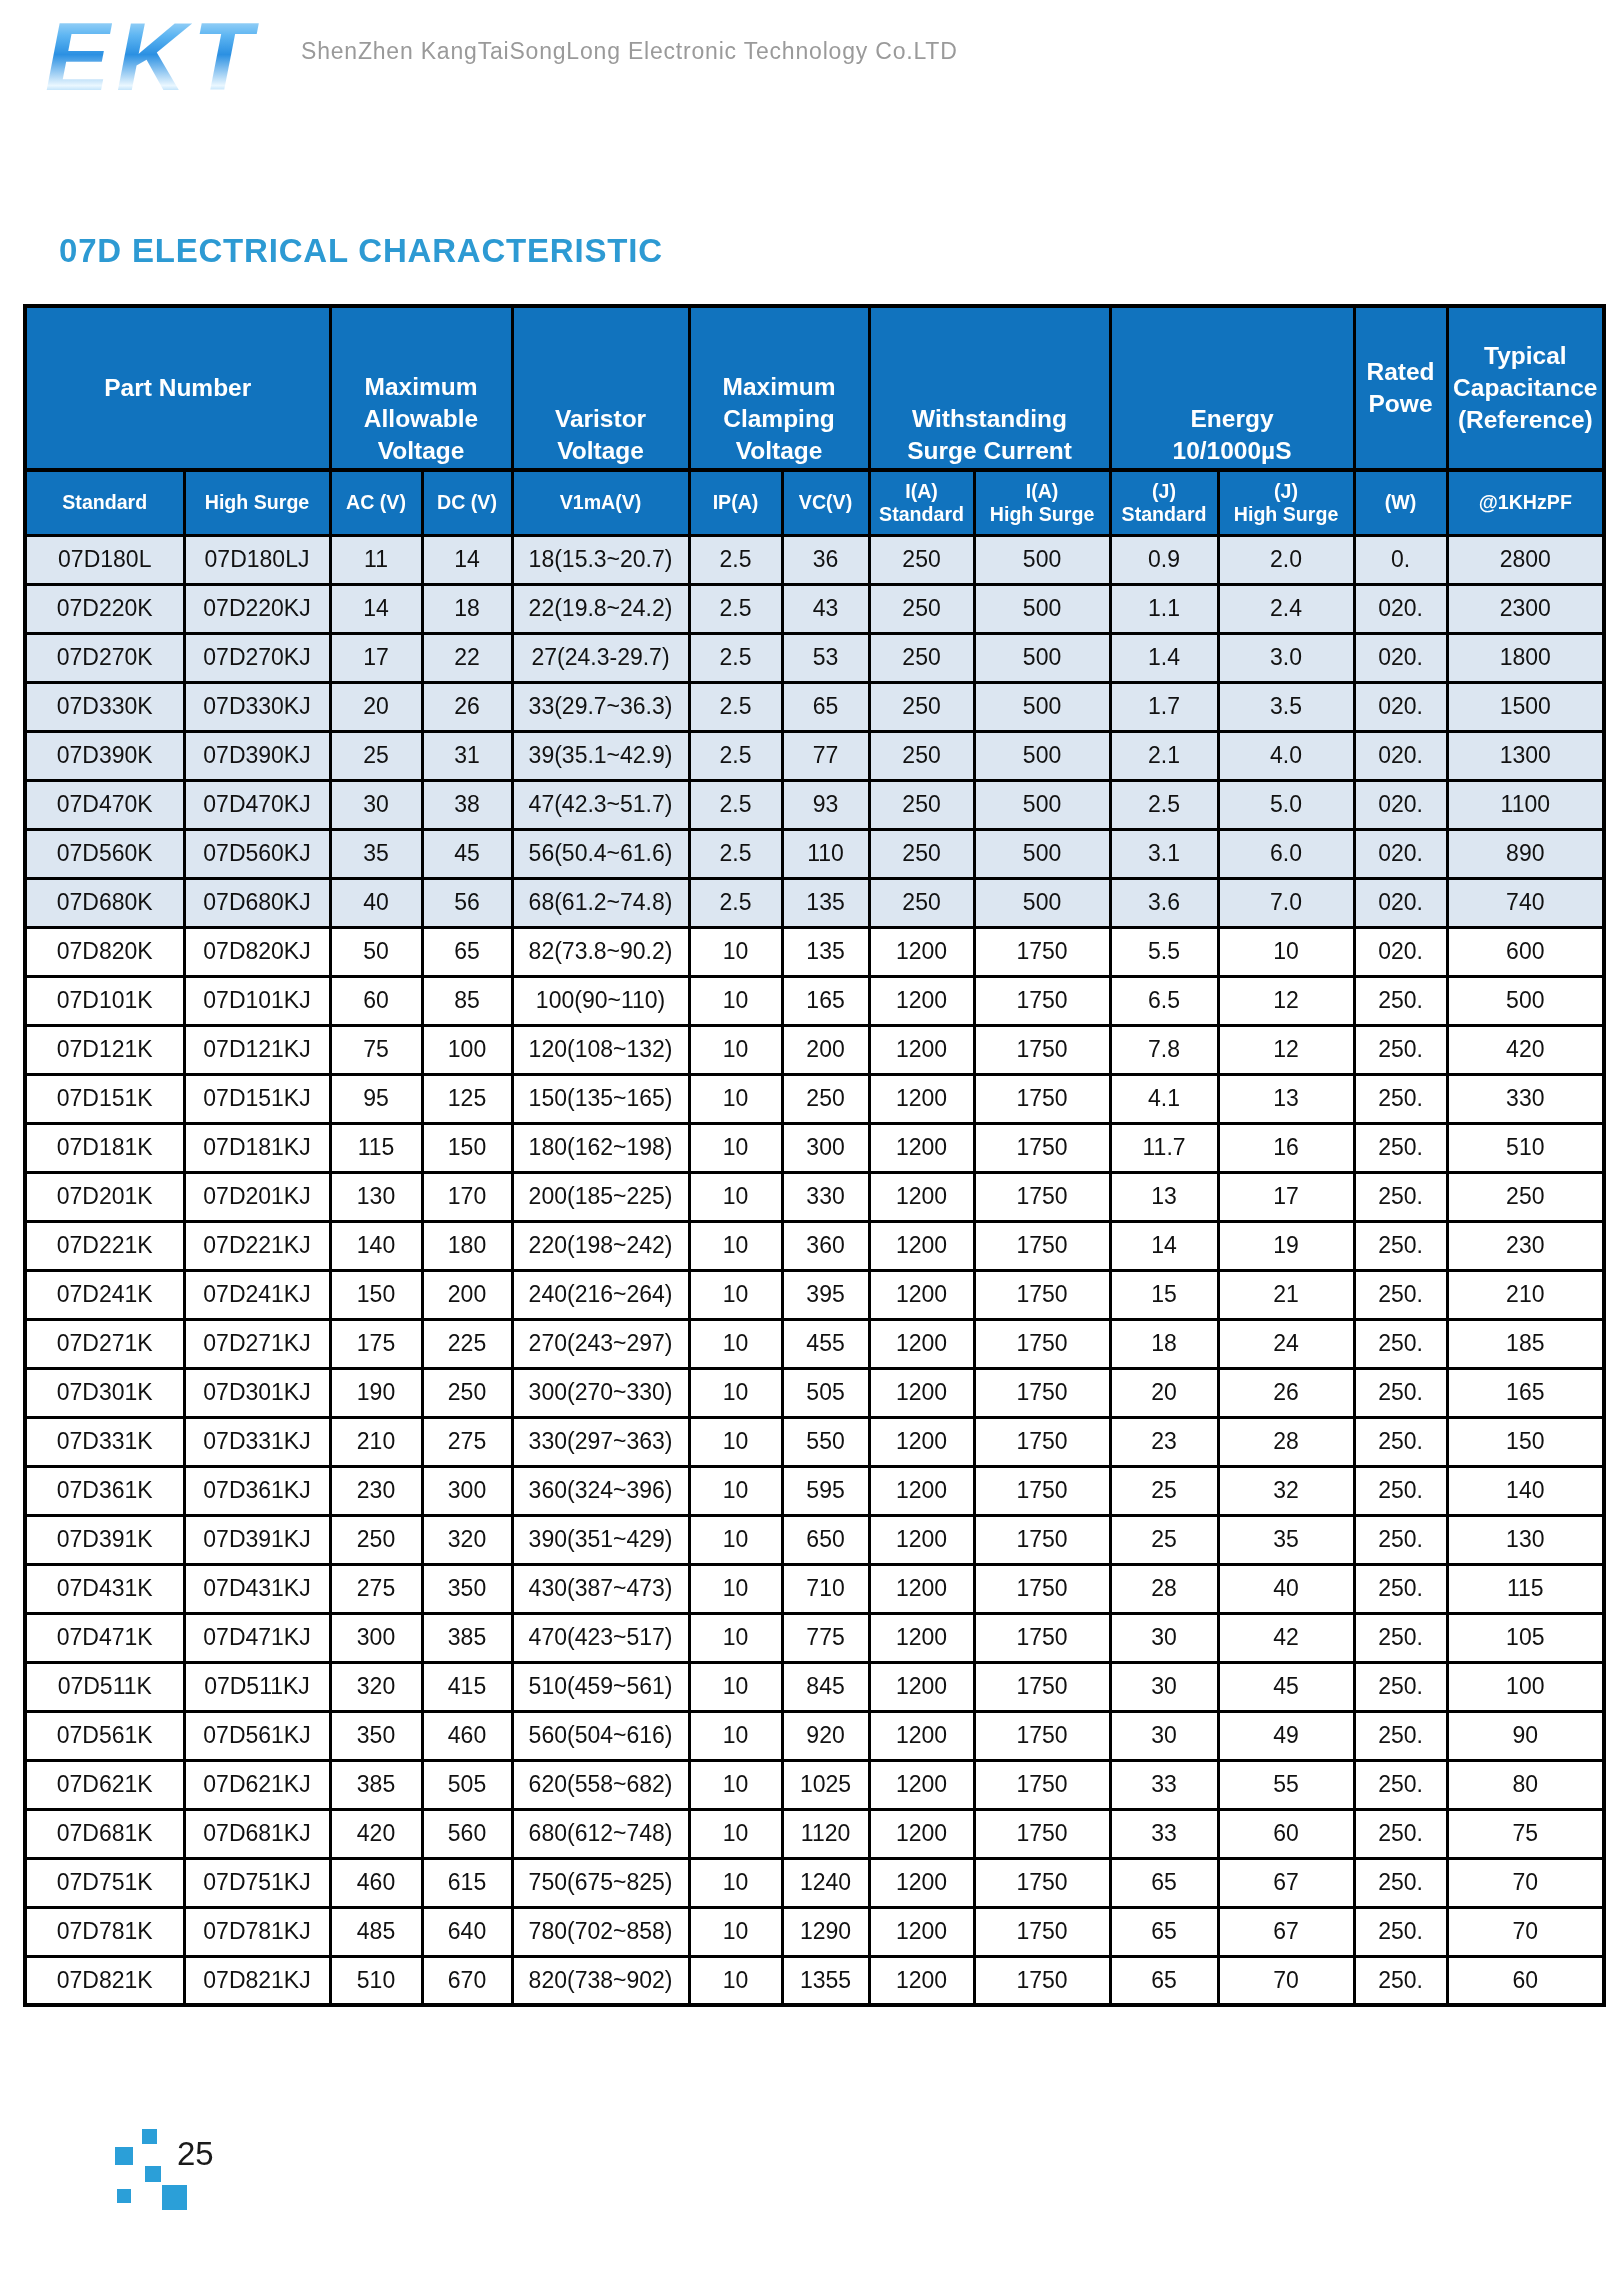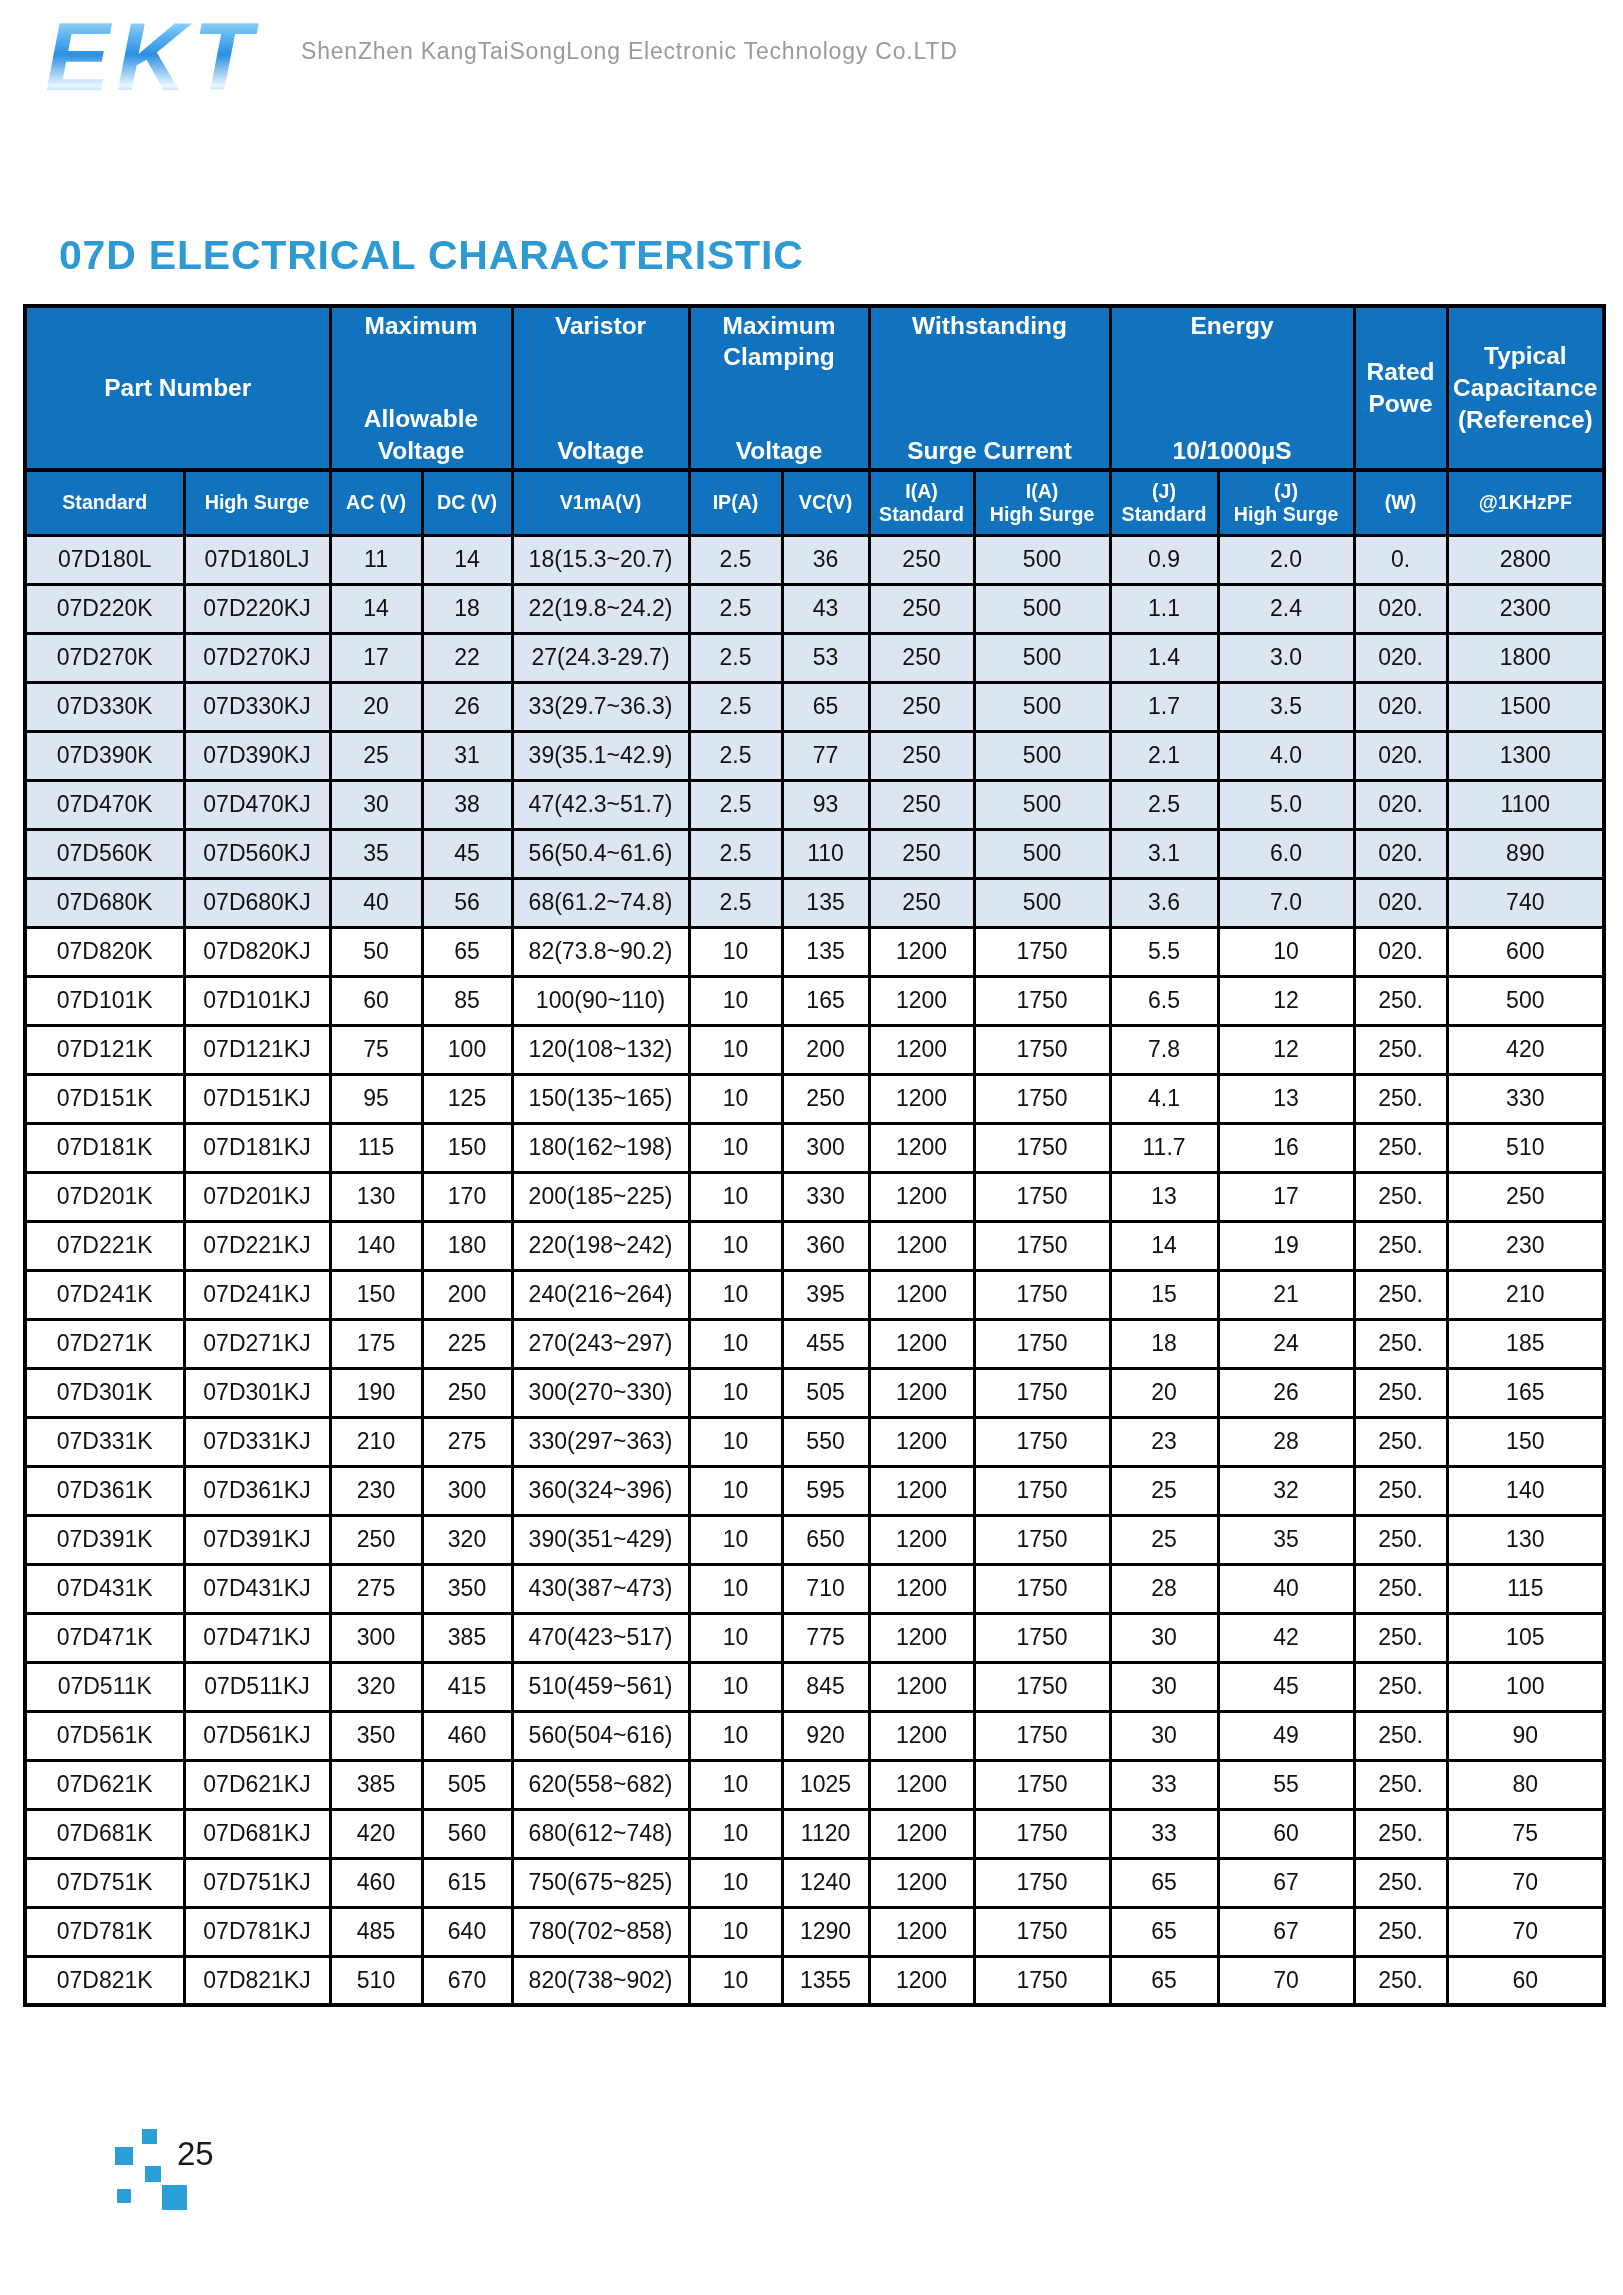--- a/index.html
+++ b/index.html
@@ -18,39 +18,39 @@
     -webkit-background-clip:text; background-clip:text; color:transparent;
   }
   .company {
     position:absolute; left:301px; top:38px;
     font-size:23px; color:#9a9a9a; letter-spacing:0.8px; white-space:nowrap;
   }
 
   
   .doc-title {
     position:absolute; left:59px; top:232px;
-    font-size:41px; font-weight:bold; color:#2d9ad3; letter-spacing:0.8px;
+    font-size:33px; font-weight:bold; color:#2d9ad3; letter-spacing:0.8px;
     white-space:nowrap;
   }
 
   
   table.spec {
     position:absolute; left:23px; top:304px;
     width:1577px; table-layout:fixed;
     border-collapse:collapse;
     border:4.1px solid #000;
   }
   table.spec th, table.spec td {
     border:3.3px solid #000;
     text-align:center; vertical-align:middle;
     overflow:hidden;
   }
   tr.hrow1 th { height:164px; background:#1173be; color:#fff; border-bottom:4.9px solid #000; }
   tr.hrow2 th { height:65px;  background:#1173be; color:#fff; font-size:19.6px; line-height:1.15; }
-  .hgroup { display:flex; flex-direction:column; justify-content:space-between; align-items:center; height:157px; font-size:24.5px; font-weight:bold; line-height:1.3; }
+  .hgroup { display:flex; flex-direction:column; justify-content:flex-end; align-items:center; height:157px; font-size:24.5px; font-weight:bold; line-height:1.3; }
   .hgroup.center { justify-content:center; }
   tbody td { height:49px; font-size:23px; color:#111; background:#ffffff; }
   tbody tr.hl td { background:#dce6f1; }
 
   
   .footer-squares { position:absolute; left:0; top:0; }
   .fsq { position:absolute; }
   .page-number {
     position:absolute; left:177px; top:2135px;
     font-size:33px; color:#1a1a1a;

